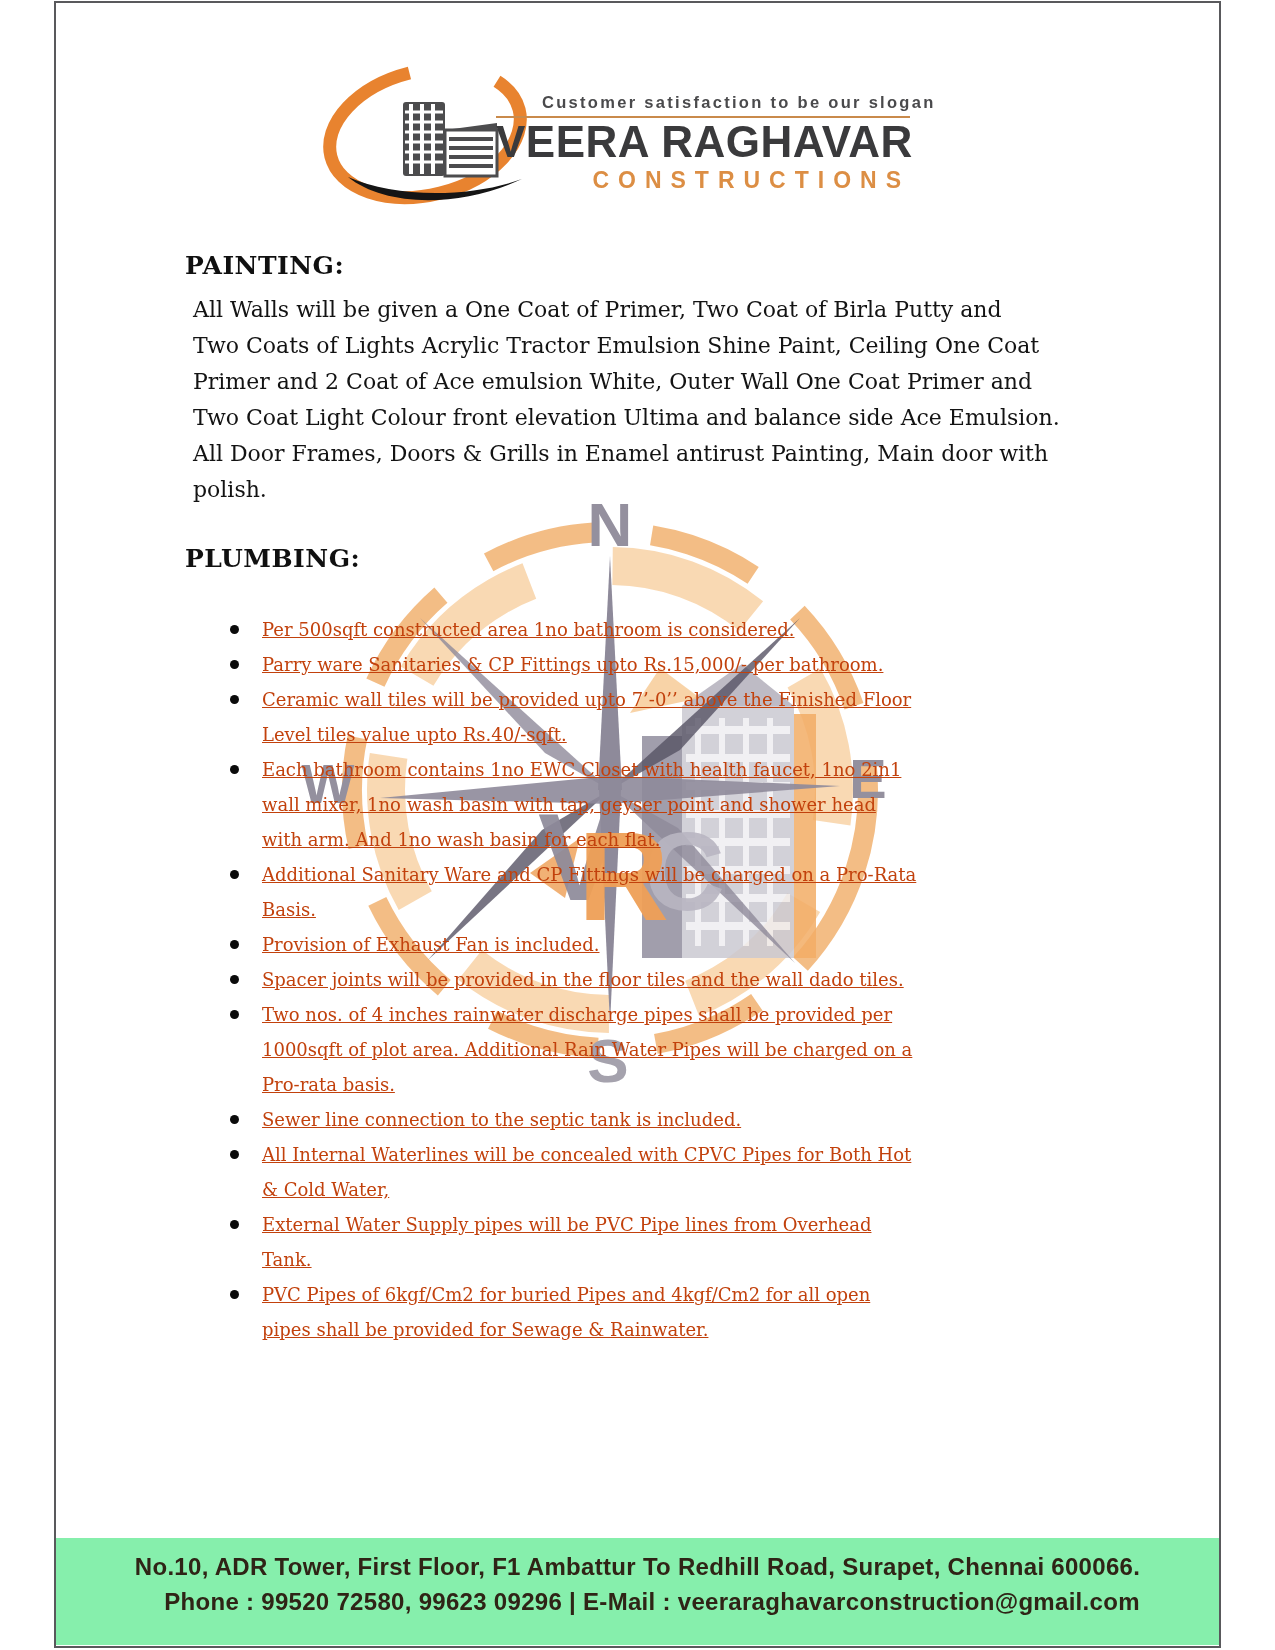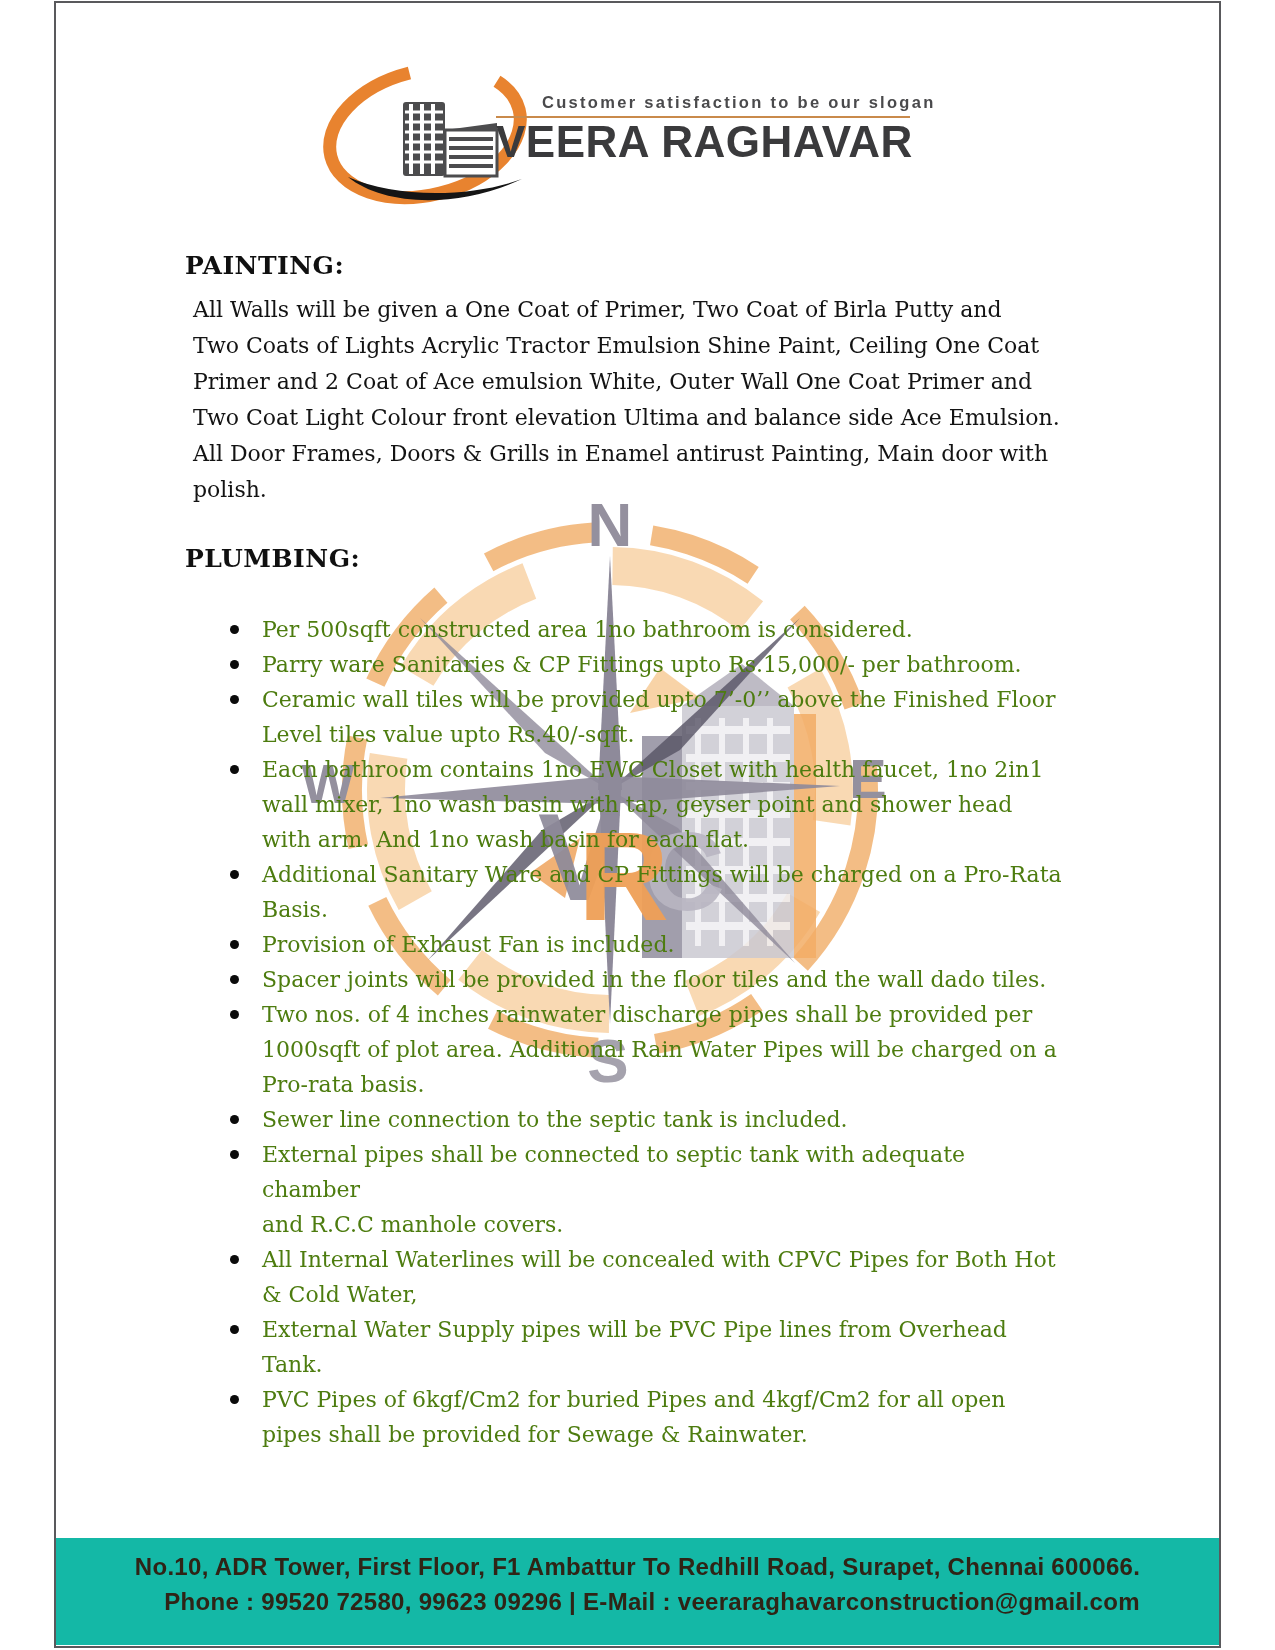--- a/index.html
+++ b/index.html
@@ -20,26 +20,26 @@
   .wm-letter{font-family:"Liberation Sans",sans-serif;font-weight:800;}
   
   .content{position:absolute;left:0;top:0;width:100%;height:100%;z-index:2;}
   .sec-heading{position:absolute;left:185px;margin:0;font-size:25px;font-weight:700;
                letter-spacing:0.5px;color:#101010;font-family:"DejaVu Serif",serif;}
   #painting-heading{top:251px;}
   #painting-para{position:absolute;left:185px;top:284px;width:890px;margin:8px;
                  font-size:22px;line-height:36px;white-space:pre-line;color:#131313;}
   #plumbing-heading{top:544px;}
   .bullets{position:absolute;left:222px;top:612px;width:840px;margin:0;padding:0;list-style:none;}
-  .bullets li{position:relative;padding-left:40px;font-size:22px;line-height:35px;
-              white-space:pre-line;color:#4d7c0f;}
+  .bullets li{position:relative;padding-left:40px;font-size:18px;line-height:35px;
+              white-space:pre-line;color:#c2410c;text-decoration:underline;}
   .bullets li::before{content:"";position:absolute;left:8px;top:13px;width:9px;height:9px;
               border-radius:50%;background:#0b0b0b;}
   
-  .footer{position:absolute;left:56px;top:1538px;width:1163px;height:107px;background:#14b8a6;
+  .footer{position:absolute;left:56px;top:1538px;width:1163px;height:107px;background:#86efac;
           z-index:2;text-align:center;font-family:"Liberation Sans",sans-serif;color:#2f2416;}
   .footer-line1{margin-top:15px;font-size:24px;font-weight:700;letter-spacing:0.3px;}
   .footer-line2{margin-top:7px;font-size:24px;font-weight:700;letter-spacing:0.3px;padding-left:29px;}
 </style>
 </head>
 <body>
 
 <div class="page">
   <div class="frame"></div>
 
@@ -121,20 +121,21 @@
             <line x1="139" y1="84" x2="183" y2="84"></line>
             <line x1="139" y1="93" x2="183" y2="93"></line>
             <line x1="139" y1="102" x2="183" y2="102"></line>
             <line x1="139" y1="111" x2="183" y2="111"></line>
           </g>
         </g>
       </svg>
       <div class="logo-text">
         <div class="slogan">Customer satisfaction to be our slogan</div>
         <div class="brand-name">VEERA RAGHAVAR</div>
+        <div class="brand-sub">CONSTRUCTIONS</div>
       </div>
     </header>
 
     <h2 class="sec-heading" id="painting-heading">PAINTING:</h2>
     <p id="painting-para">All Walls will be given a One Coat of Primer, Two Coat of Birla Putty and
 Two Coats of Lights Acrylic Tractor Emulsion Shine Paint, Ceiling One Coat
 Primer and 2 Coat of Ace emulsion White, Outer Wall One Coat Primer and
 Two Coat Light Colour front elevation Ultima and balance side Ace Emulsion.
 All Door Frames, Doors &amp; Grills in Enamel antirust Painting, Main door with
 polish.</p>
@@ -149,22 +150,20 @@
 wall mixer, 1no wash basin with tap, geyser point and shower head
 with arm. And 1no wash basin for each flat.</li>
       <li>Additional Sanitary Ware and CP Fittings will be charged on a Pro-Rata
 Basis.</li>
       <li>Provision of Exhaust Fan is included.</li>
       <li>Spacer joints will be provided in the floor tiles and the wall dado tiles.</li>
       <li>Two nos. of 4 inches rainwater discharge pipes shall be provided per
 1000sqft of plot area. Additional Rain Water Pipes will be charged on a
 Pro-rata basis.</li>
       <li>Sewer line connection to the septic tank is included.</li>
-      <li>External pipes shall be connected to septic tank with adequate chamber
-and R.C.C manhole covers.</li>
       <li>All Internal Waterlines will be concealed with CPVC Pipes for Both Hot
 &amp; Cold Water,</li>
       <li>External Water Supply pipes will be PVC Pipe lines from Overhead
 Tank.</li>
       <li>PVC Pipes of 6kgf/Cm2 for buried Pipes and 4kgf/Cm2 for all open
 pipes shall be provided for Sewage &amp; Rainwater.</li>
     </ul>
   </div>
 
   <footer class="footer">

